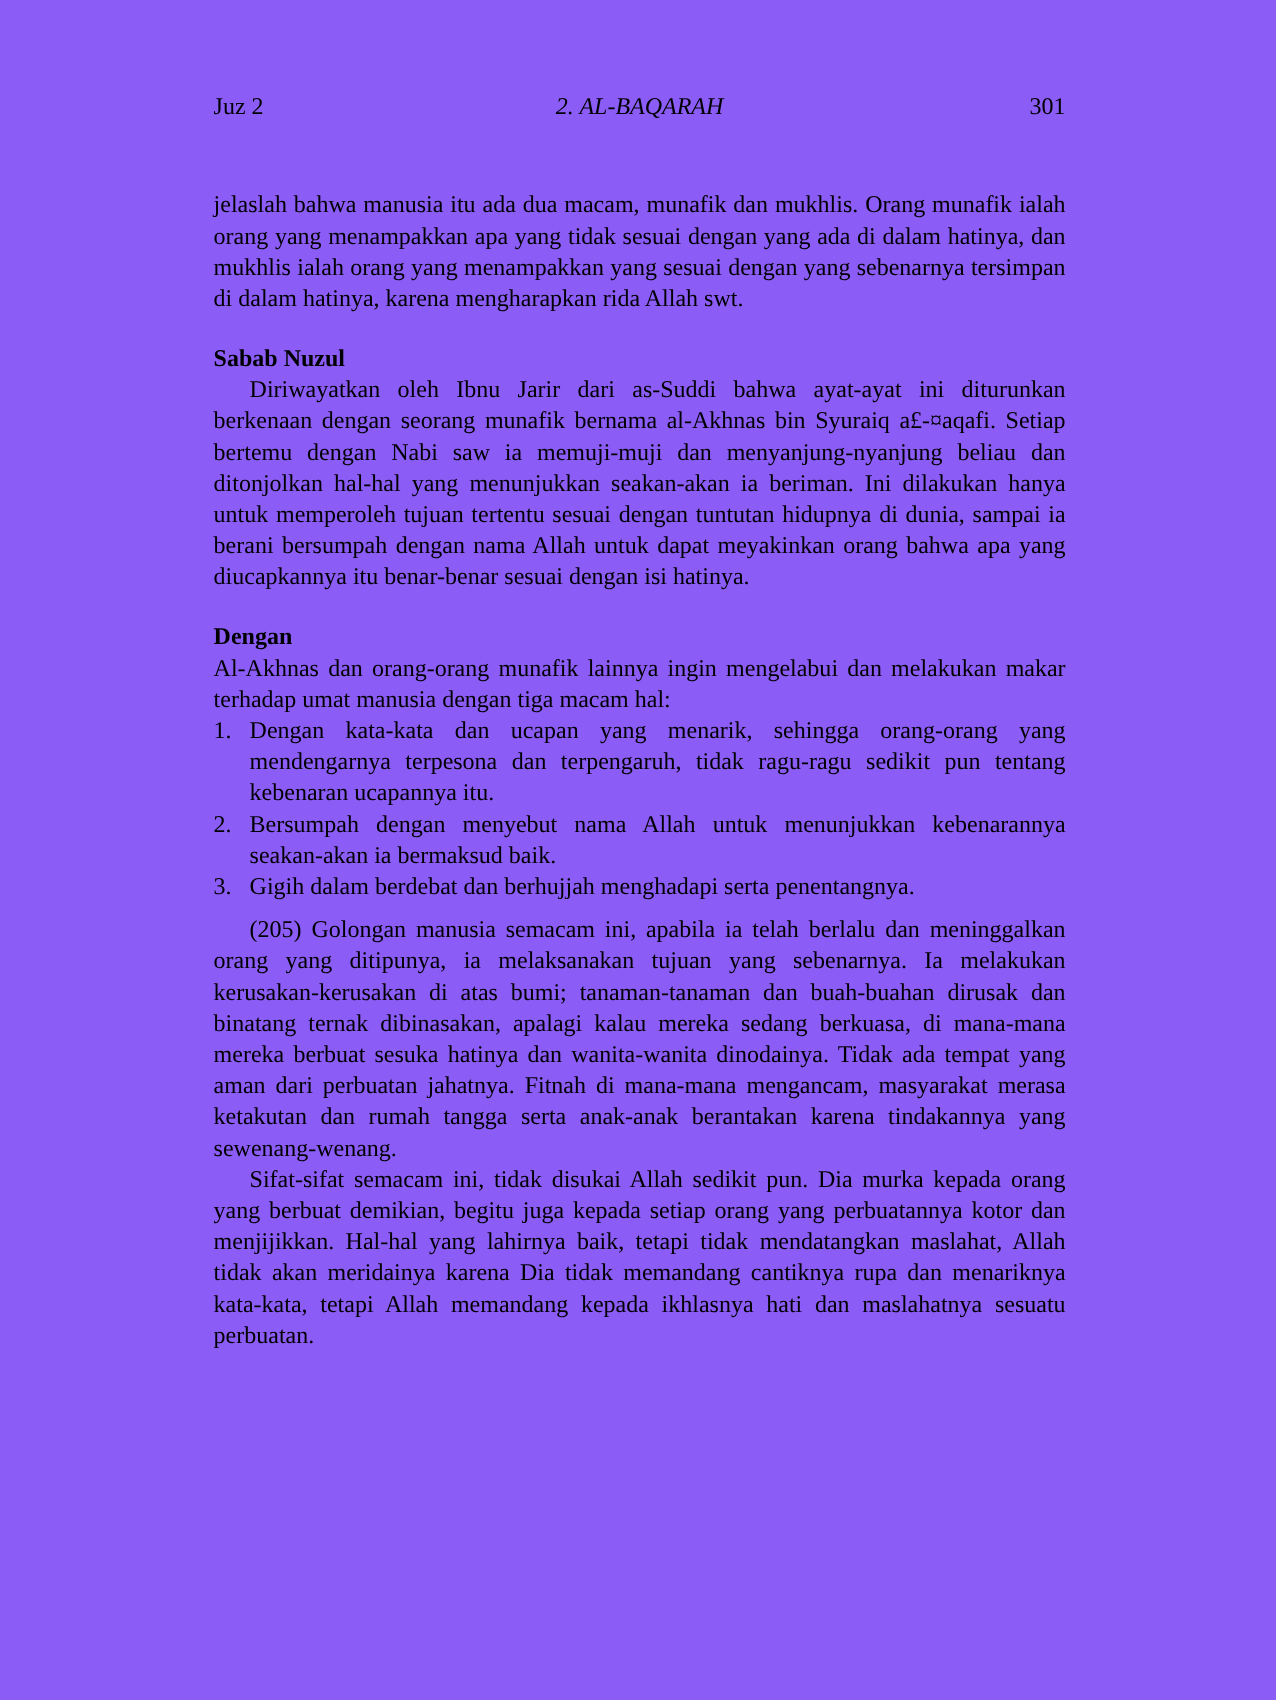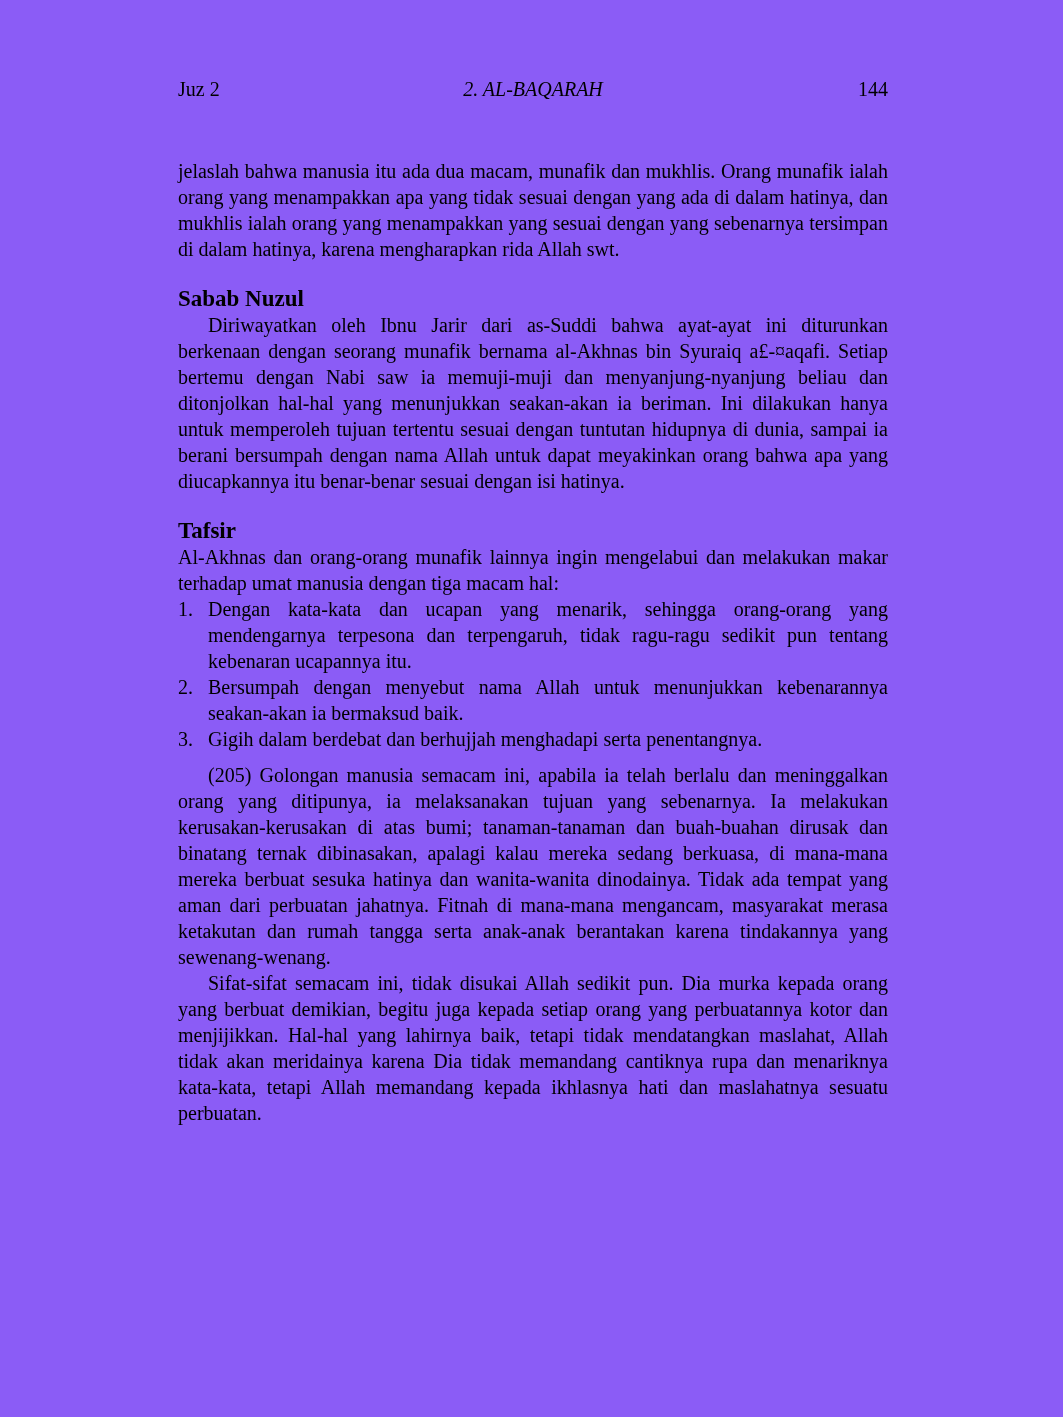--- a/index.html
+++ b/index.html
@@ -43,21 +43,21 @@
     position: relative;
   }
   p {
     margin: 0;
     text-align: justify;
   }
   p.indent {
     text-indent: 30px;
   }
   h2.section-heading {
-    font-size: 23px;
+    font-size: 20px;
     line-height: 26px;
     margin: 24px 0 0 0;
     font-weight: bold;
     text-align: left;
   }
   .after-heading {
     margin-top: 0;
   }
   ol.points {
     margin: 0;
@@ -80,29 +80,29 @@
 </style>
 </head>
 <body>
 
 <div class="page">
   <div class="content">
 
     <div class="page-header">
       <span>Juz 2</span>
       <span class="center-title">2. AL-BAQARAH</span>
-      <span>144</span>
+      <span>301</span>
     </div>
 
     <p>jelaslah bahwa manusia itu ada dua macam, munafik dan mukhlis. Orang munafik ialah orang yang menampakkan apa yang tidak sesuai dengan yang ada di dalam hatinya, dan mukhlis ialah orang yang menampakkan yang sesuai dengan yang sebenarnya tersimpan di dalam hatinya, karena mengharapkan rida Allah swt.</p>
 
     <h2 class="section-heading">Sabab Nuzul</h2>
     <p class="indent after-heading">Diriwayatkan oleh Ibnu Jarir dari as-Suddi bahwa ayat-ayat ini diturunkan berkenaan dengan seorang munafik bernama al-Akhnas bin Syuraiq a£-¤aqafi. Setiap bertemu dengan Nabi saw ia memuji-muji dan menyanjung-nyanjung beliau dan ditonjolkan hal-hal yang menunjukkan seakan-akan ia beriman. Ini dilakukan hanya untuk memperoleh tujuan tertentu sesuai dengan tuntutan hidupnya di dunia, sampai ia berani bersumpah dengan nama Allah untuk dapat meyakinkan orang bahwa apa yang diucapkannya itu benar-benar sesuai dengan isi hatinya.</p>
 
-    <h2 class="section-heading">Tafsir</h2>
+    <h2 class="section-heading">Dengan</h2>
     <p>Al-Akhnas dan orang-orang munafik lainnya ingin mengelabui dan melakukan makar terhadap umat manusia dengan tiga macam hal:</p>
 
     <ol class="points">
       <li>
         <span class="num">1.</span>
         <span>Dengan kata-kata dan ucapan yang menarik, sehingga orang-orang yang mendengarnya terpesona dan terpengaruh, tidak ragu-ragu sedikit pun tentang kebenaran ucapannya itu.</span>
       </li>
       <li>
         <span class="num">2.</span>
         <span>Bersumpah dengan menyebut nama Allah untuk menunjukkan kebenarannya seakan-akan ia bermaksud baik.</span>

